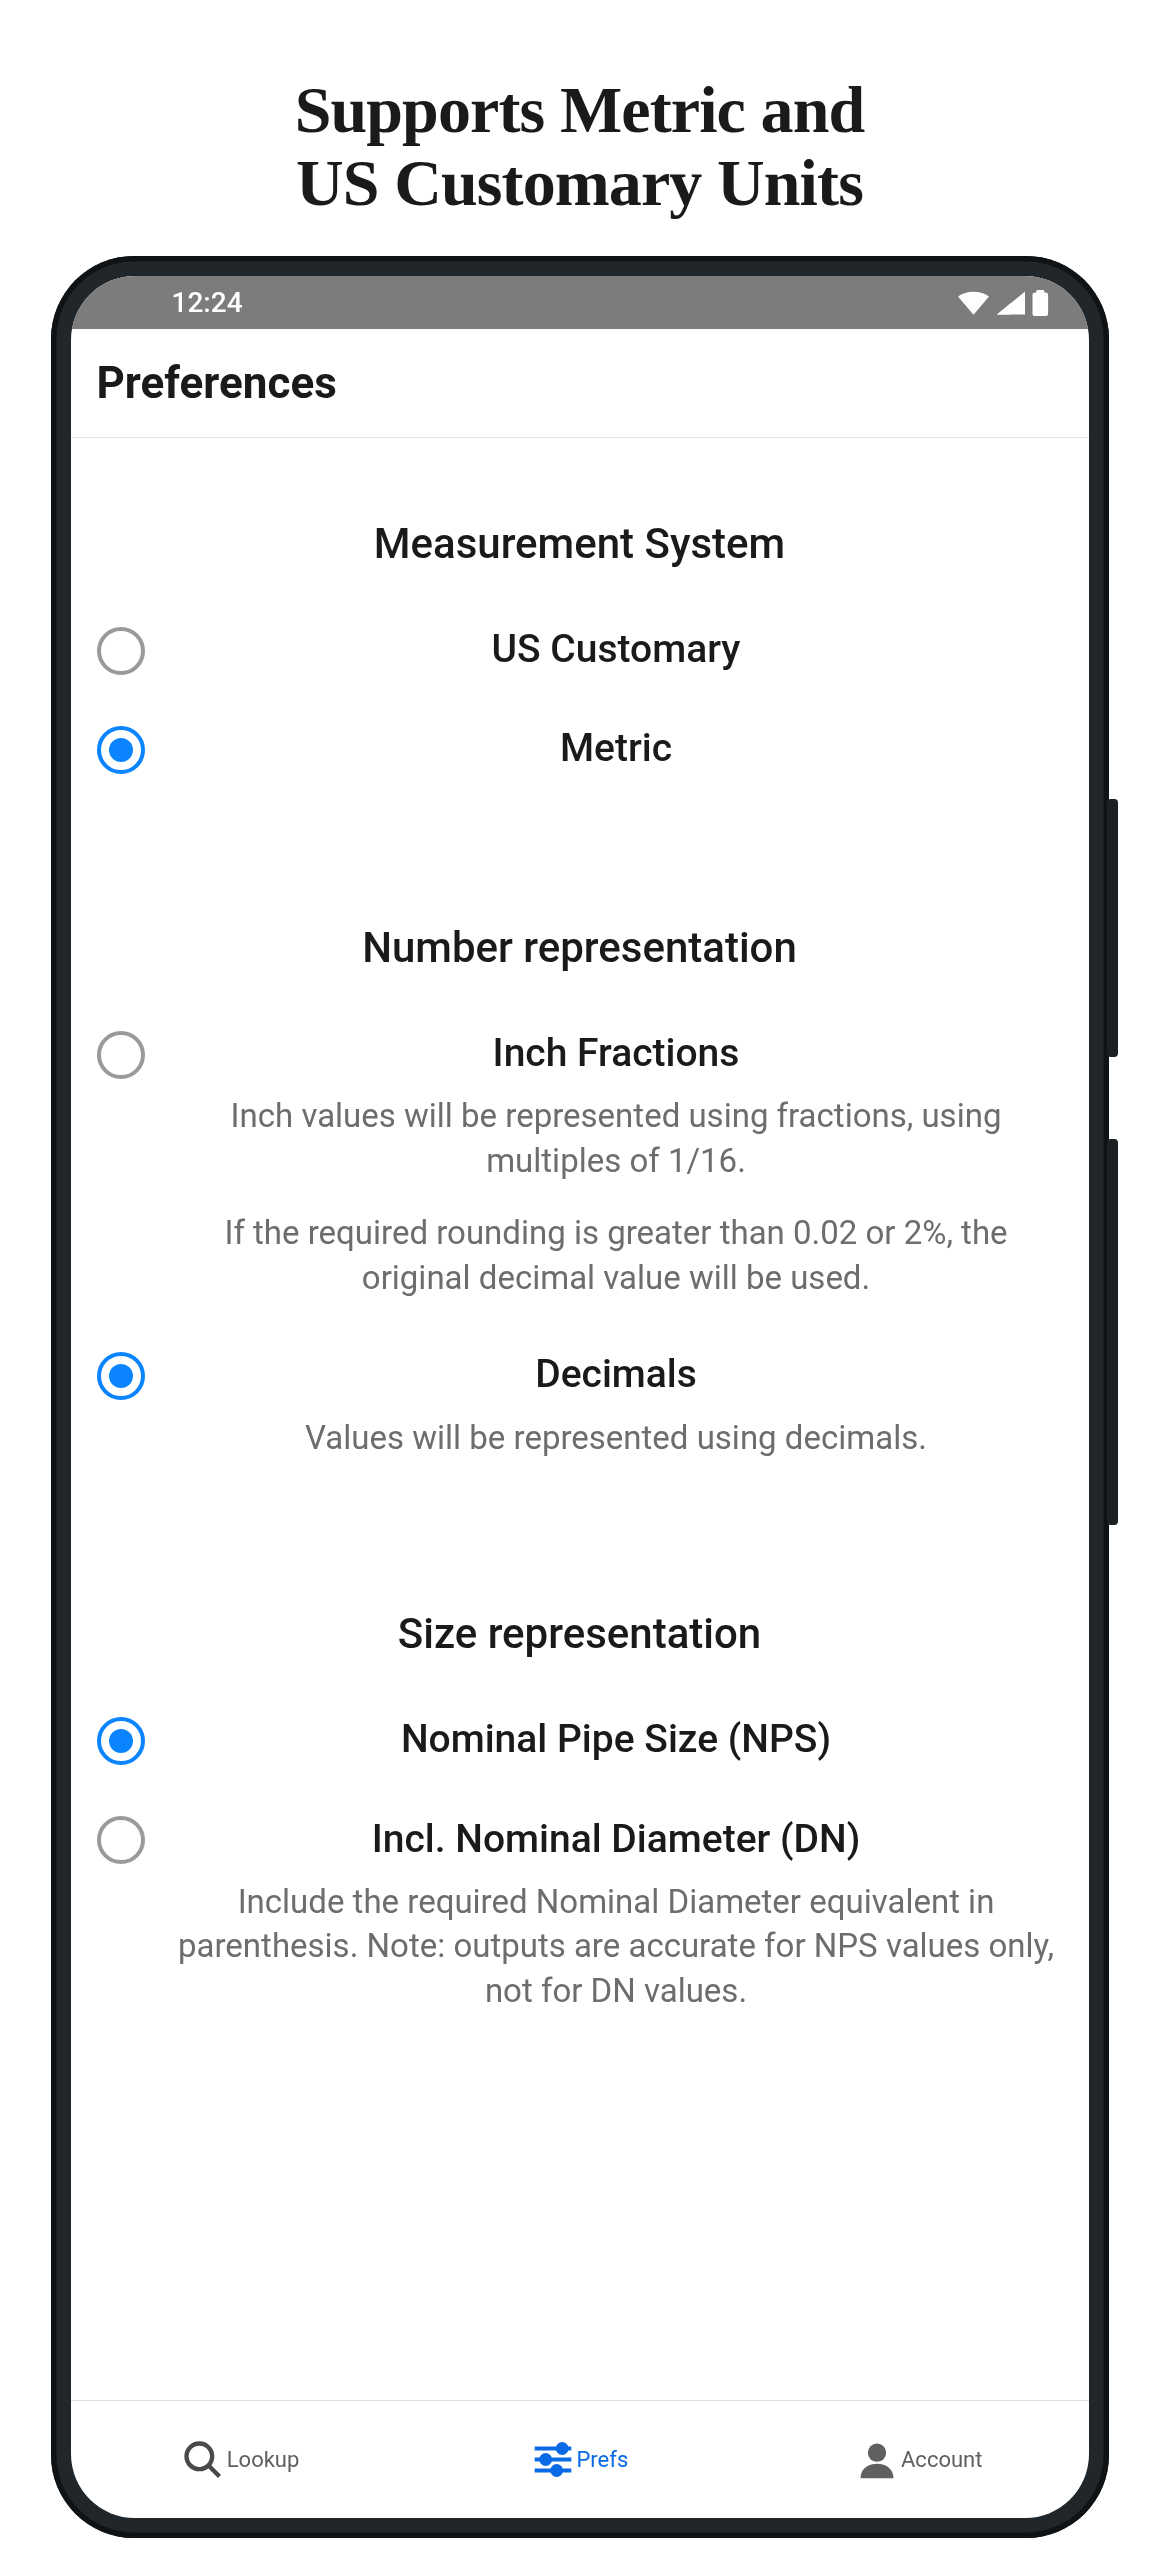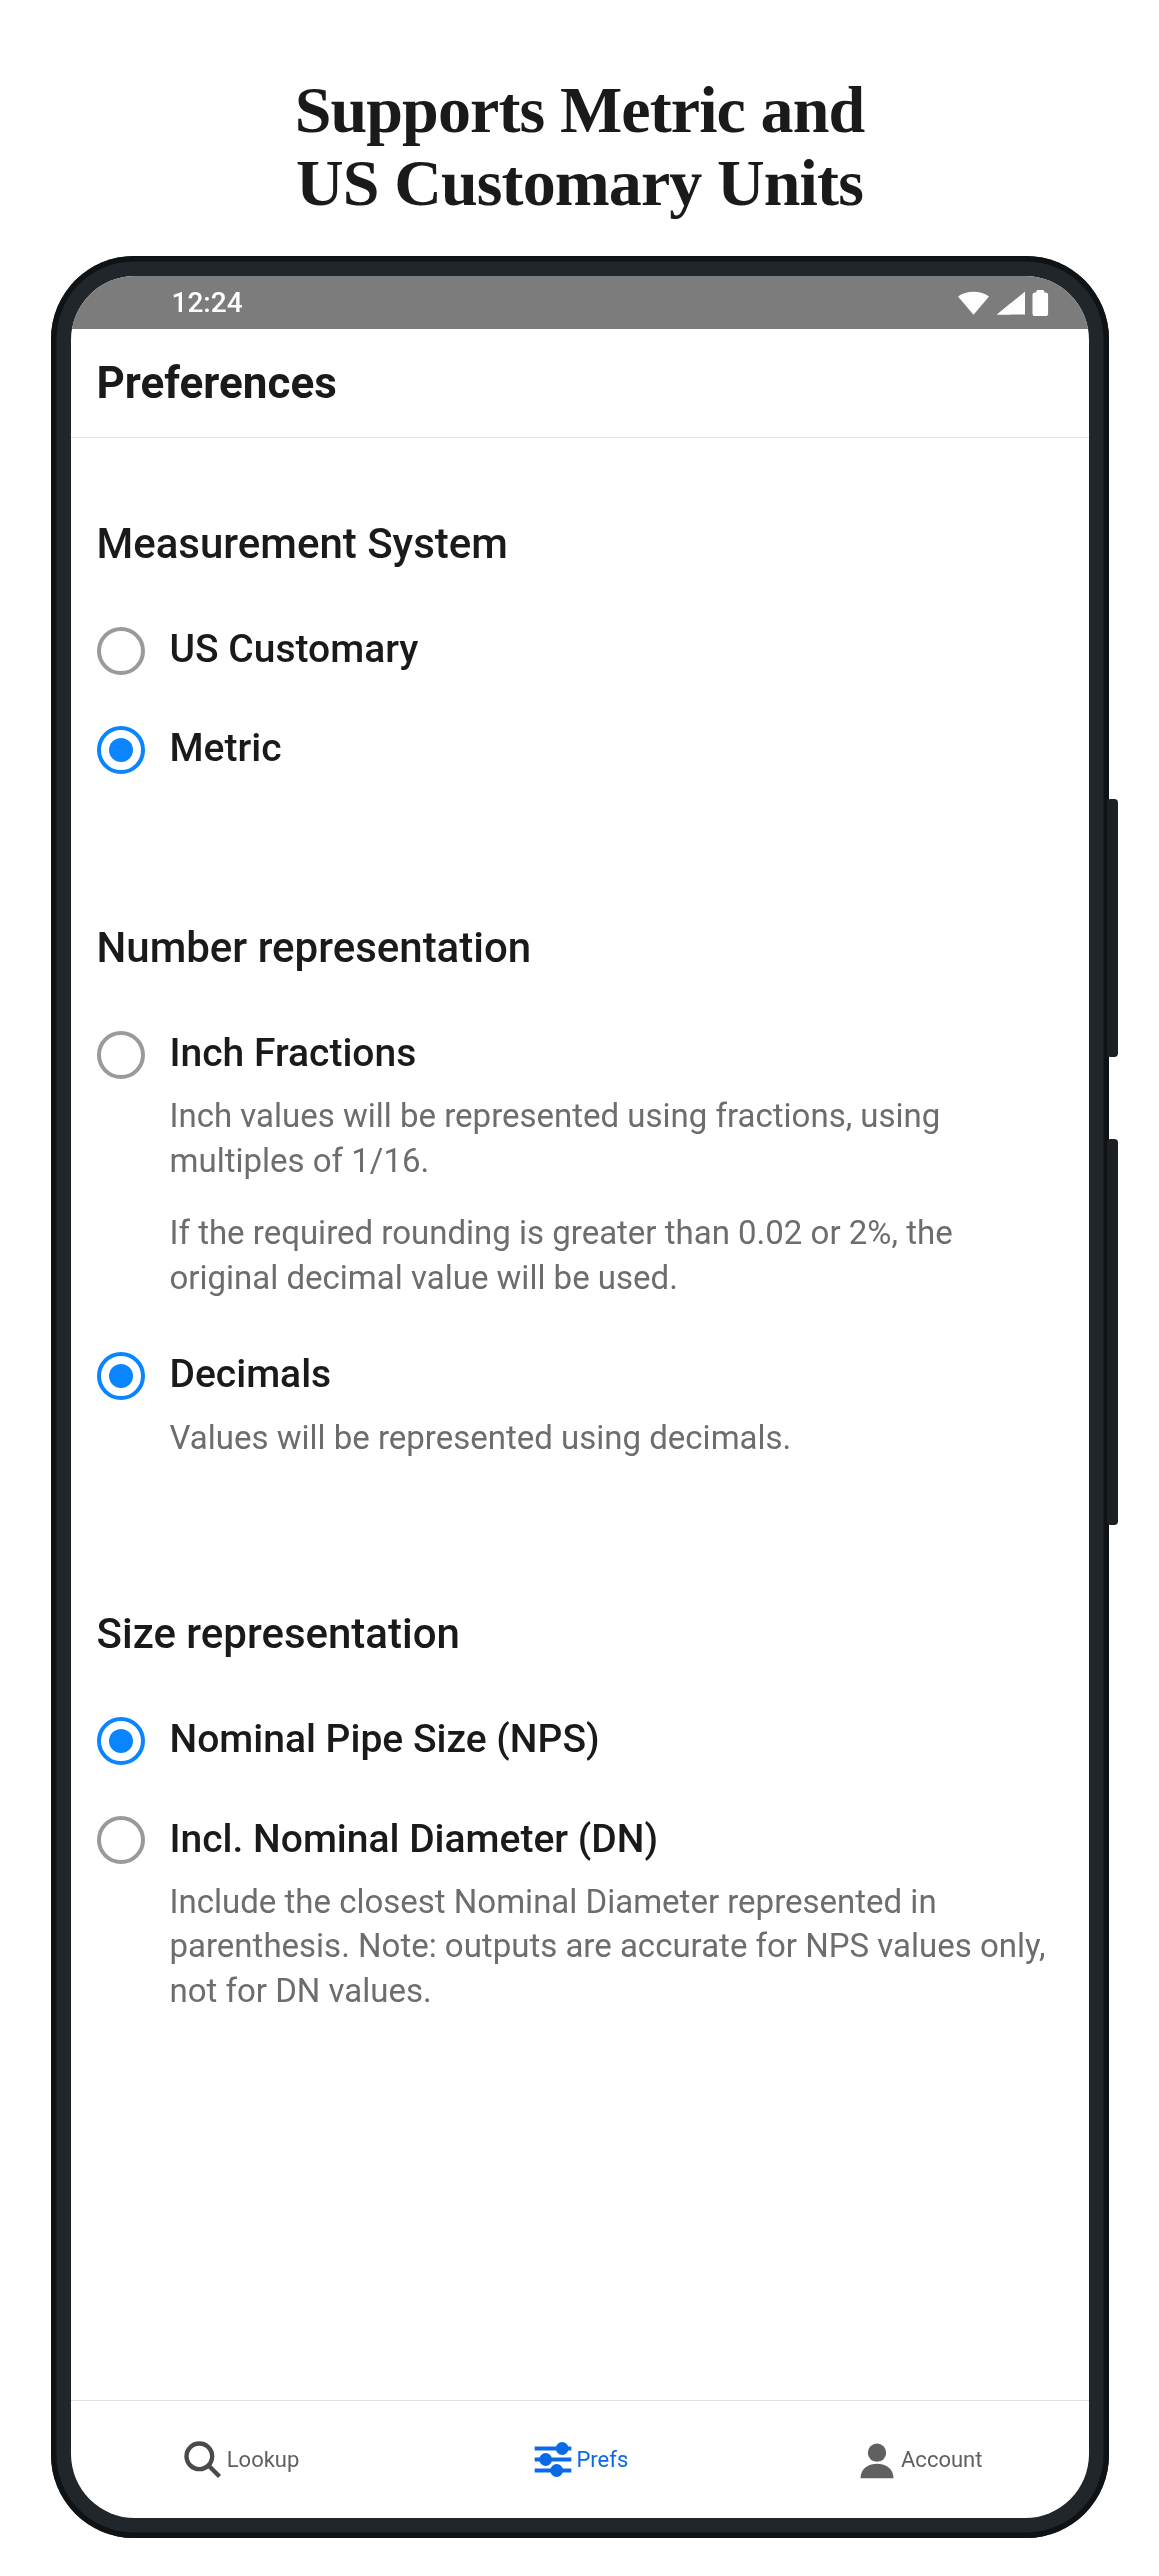--- a/index.html
+++ b/index.html
@@ -82,20 +82,21 @@
   .app-header h2 {
     font-size: 44px;
     font-weight: 700;
   }
 
   
   .content {
     flex: 1;
     overflow: hidden;
     padding: 0 26px;
+    text-align: center;
   }
   .section {
     margin-top: 79px;
   }
   .section:first-child { margin-top: 81px; }
   .section-title {
     font-size: 42px;
     font-weight: 500;
     margin-bottom: 40px;
     color: #1a1a1a;
@@ -253,21 +254,21 @@
             <div class="radio selected"></div>
             <div class="option-body">
               <div class="option-label">Nominal Pipe Size (NPS)</div>
             </div>
           </div>
 
           <div class="option">
             <div class="radio"></div>
             <div class="option-body">
               <div class="option-label">Incl. Nominal Diameter (DN)</div>
-              <div class="option-desc">Include the closest Nominal Diameter represented in parenthesis. Note: outputs are accurate for NPS values only, not for DN values.</div>
+              <div class="option-desc">Include the required Nominal Diameter equivalent in parenthesis. Note: outputs are accurate for NPS values only, not for DN values.</div>
             </div>
           </div>
         </div>
 
       </div>
 
       <div class="bottom-nav">
         <div class="nav-item">
           <svg width="44" height="44" viewBox="0 0 24 24" fill="none" stroke="#4a4a4a" stroke-width="2.4">
               <circle cx="10" cy="10" r="7"></circle>

